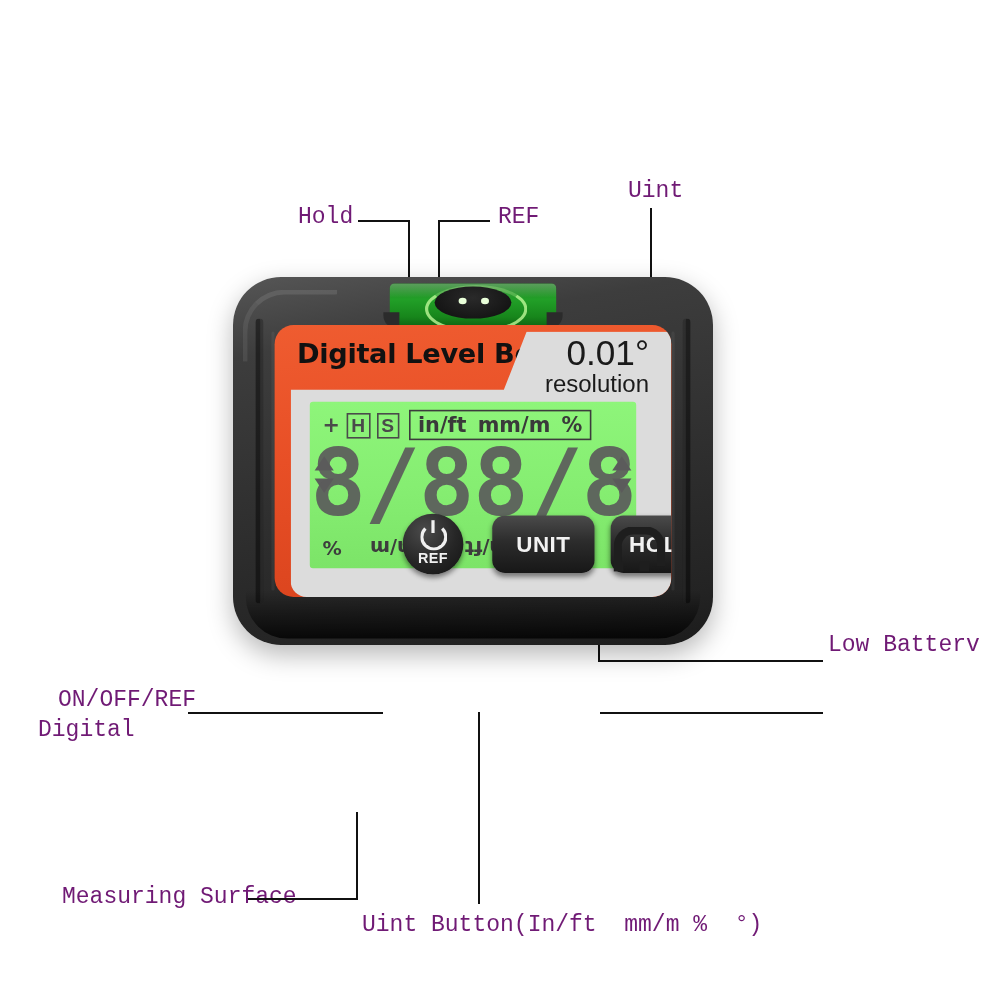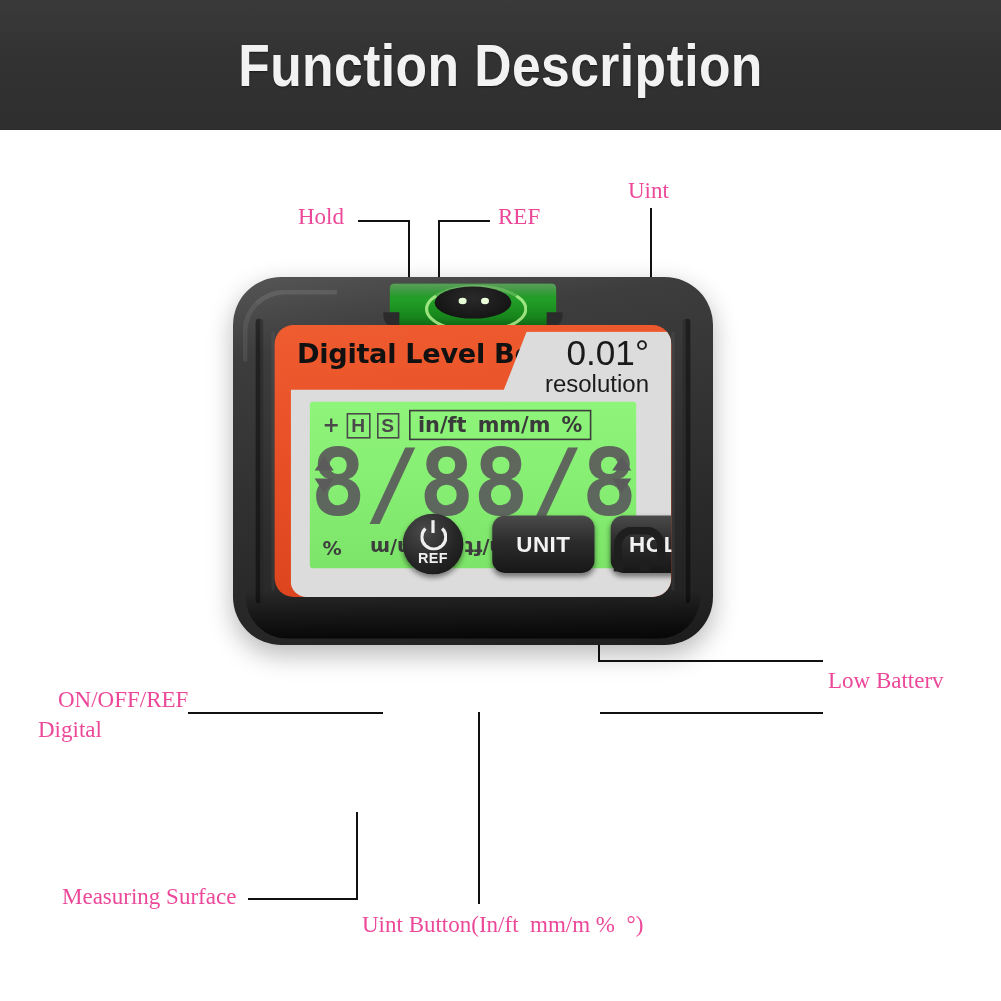--- a/index.html
+++ b/index.html
@@ -24,22 +24,22 @@
     display:flex;align-items:center;justify-content:center;
     color:#f2f2f2;font-size:60px;font-weight:bold;
     letter-spacing:0.5px;
     font-family:"Liberation Sans Narrow","Liberation Sans",sans-serif;
     transform:scaleX(0.86);transform-origin:center center;
     text-shadow:0 1px 2px rgba(0,0,0,.5);
   }
 
   
   .lbl{
-    position:absolute;color:#ec4899;font-size:23px;line-height:30px;
-    font-family:Liberation Serif, serif;white-space:pre;
+    position:absolute;color:#701a75;font-size:23px;line-height:30px;
+    font-family:Liberation Mono, monospace;white-space:pre;
   }
 
   
   .ln{position:absolute;background:#111;}
   .ln.h{height:2px;}
   .ln.v{width:2px;}
 
   .shell{
     position:absolute;left:233px;top:277px;width:300px;height:230px;
   }
@@ -227,29 +227,25 @@
     border:5px solid #1e1e1e;border-bottom:none;border-radius:12px 12px 0 0;
   }
   .magnet .p1{position:absolute;left:4px;top:22px;width:6px;height:6px;background:#1e1e1e;}
   .magnet .p2{position:absolute;right:4px;top:22px;width:6px;height:6px;background:#1e1e1e;}
 </style>
 </head>
 <body>
 
 <div id="stage">
 
-  <div class="header">
-    <div class="bar-shade"></div>
-    <div class="title">Function Description</div>
-  </div>
 
   <div class="lbl" style="left:298px;top:202px;">Hold</div>
   <div class="lbl" style="left:498px;top:202px;">REF</div>
   <div class="lbl" style="left:628px;top:176px;">Uint</div>
-  <div class="lbl" style="left:828px;top:666px;">Low Batterv</div>
+  <div class="lbl" style="left:828px;top:630px;">Low Batterv</div>
   <div class="lbl" style="left:26px;top:685px;margin-left:32px;">ON/OFF/REF</div>
   <div class="lbl" style="left:38px;top:715px;">Digital</div>
   <div class="lbl" style="left:362px;top:910px;">Uint Button(In/ft  mm/m %  °)</div>
   <div class="lbl" style="left:62px;top:882px;">Measuring Surface</div>
 
   <div class="ln h" style="left:358px;top:220px;width:52px;"></div>
   <div class="ln v" style="left:408px;top:220px;height:278px;"></div>
 
   <div class="ln h" style="left:438px;top:220px;width:52px;"></div>
   <div class="ln v" style="left:438px;top:220px;height:278px;"></div>

